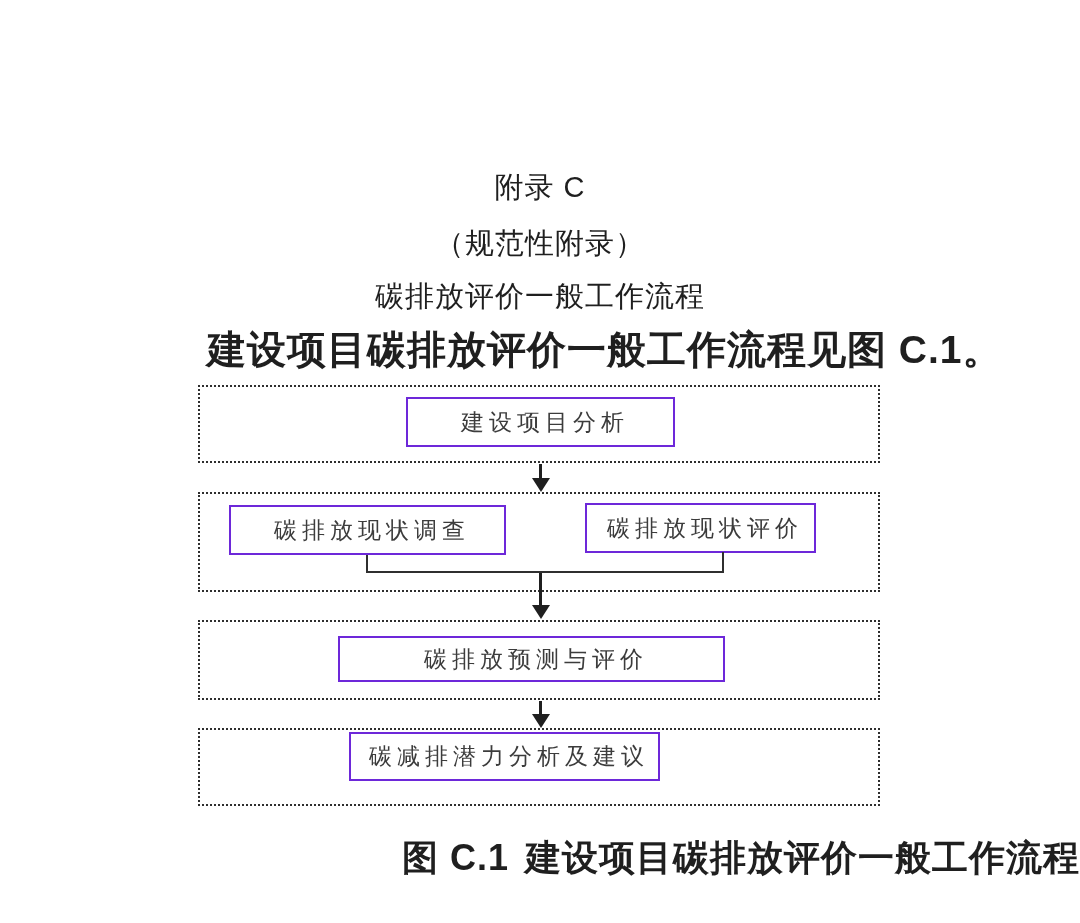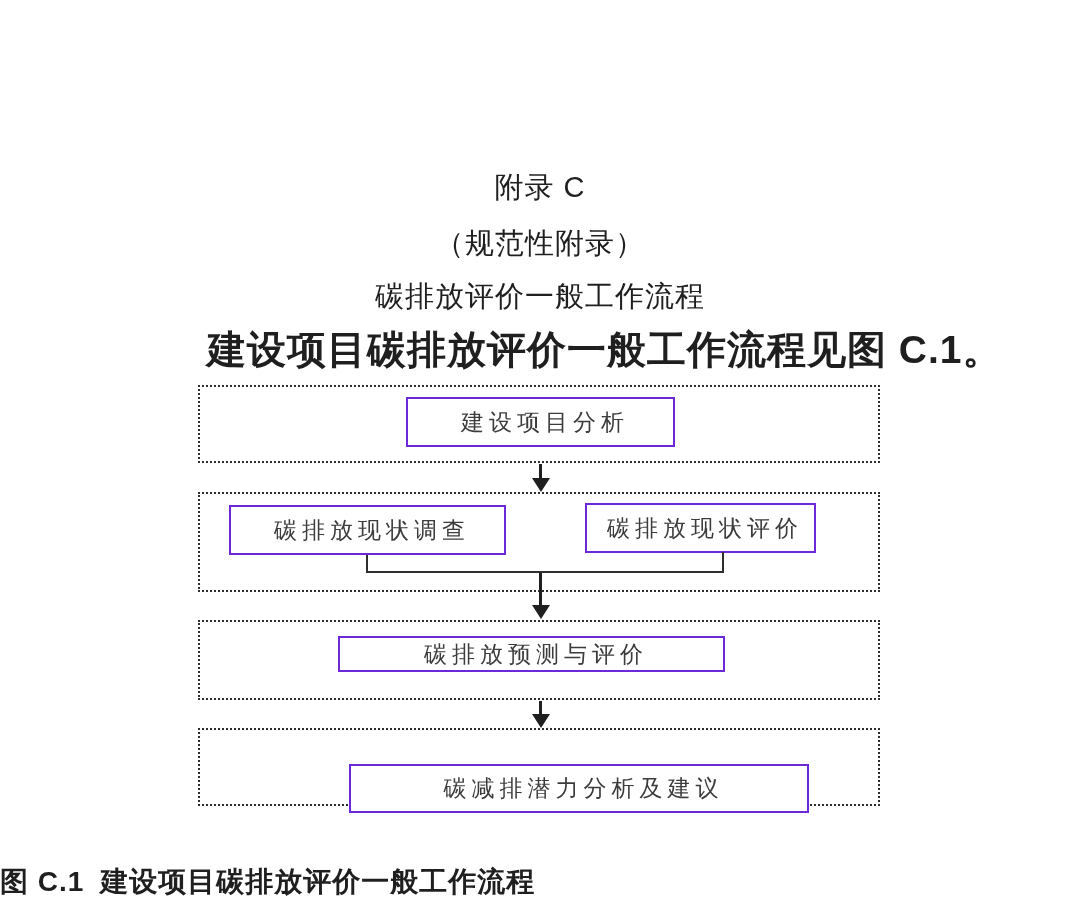--- a/index.html
+++ b/index.html
@@ -56,44 +56,44 @@
     padding-left:9px; 
     color:var(--box-text);
     white-space:nowrap;
   }
   .g1{left:198px; top:385px; width:682px; height:78px;}
   .b1{left:406px; top:397px; width:269px; height:50px;}
   .g2{left:198px; top:492px; width:682px; height:100px;}
   .b2a{left:229px; top:505px; width:277px; height:50px;}
   .b2b{left:585px; top:503px; width:231px; height:50px;}
   .g3{left:198px; top:620px; width:682px; height:80px;}
-  .b3{left:338px; top:636px; width:387px; height:36px;}
+  .b3{left:338px; top:636px; width:387px; height:46px;}
   .g4{left:198px; top:728px; width:682px; height:78px;}
-  .b4{left:349px; top:764px; width:460px; height:49px;text-align:right;}
+  .b4{left:349px; top:732px; width:311px; height:49px;text-align:right;}
   .line{background:#2f2f2f;}
   .conn-left{left:366px; top:555px; width:2px; height:18px;}
   .conn-right{left:722px; top:552px; width:2px; height:21px;}
   .conn-h{left:366px; top:571px; width:358px; height:2px;}
   .arrow-shaft{width:3px; background:var(--ink);}
   .a1s{left:539px; top:464px; height:16px;}
   .a2s{left:539px; top:573px; height:34px;}
   .a3s{left:539px; top:701px; height:15px;}
   .arrow-head{
     width:0; height:0;
     border-left:9px solid transparent;
     border-right:9px solid transparent;
     border-top:14px solid var(--ink);
   }
   .a1h{left:532px; top:478px;}
   .a2h{left:532px; top:605px;}
   .a3h{left:532px; top:714px;}
   .caption{
-    top:862px; left:0; width:1080px;
-    text-align:left;
-    font-size:28px;
+    top:838px; left:0; width:1080px;
+    text-align:right;
+    font-size:36px;
     line-height:40px;
     font-weight:700;
     letter-spacing:1px;
     color:var(--ink);
   }
   .cap-title{margin-left:16px;}
 </style>
 </head>
 <body>
 

